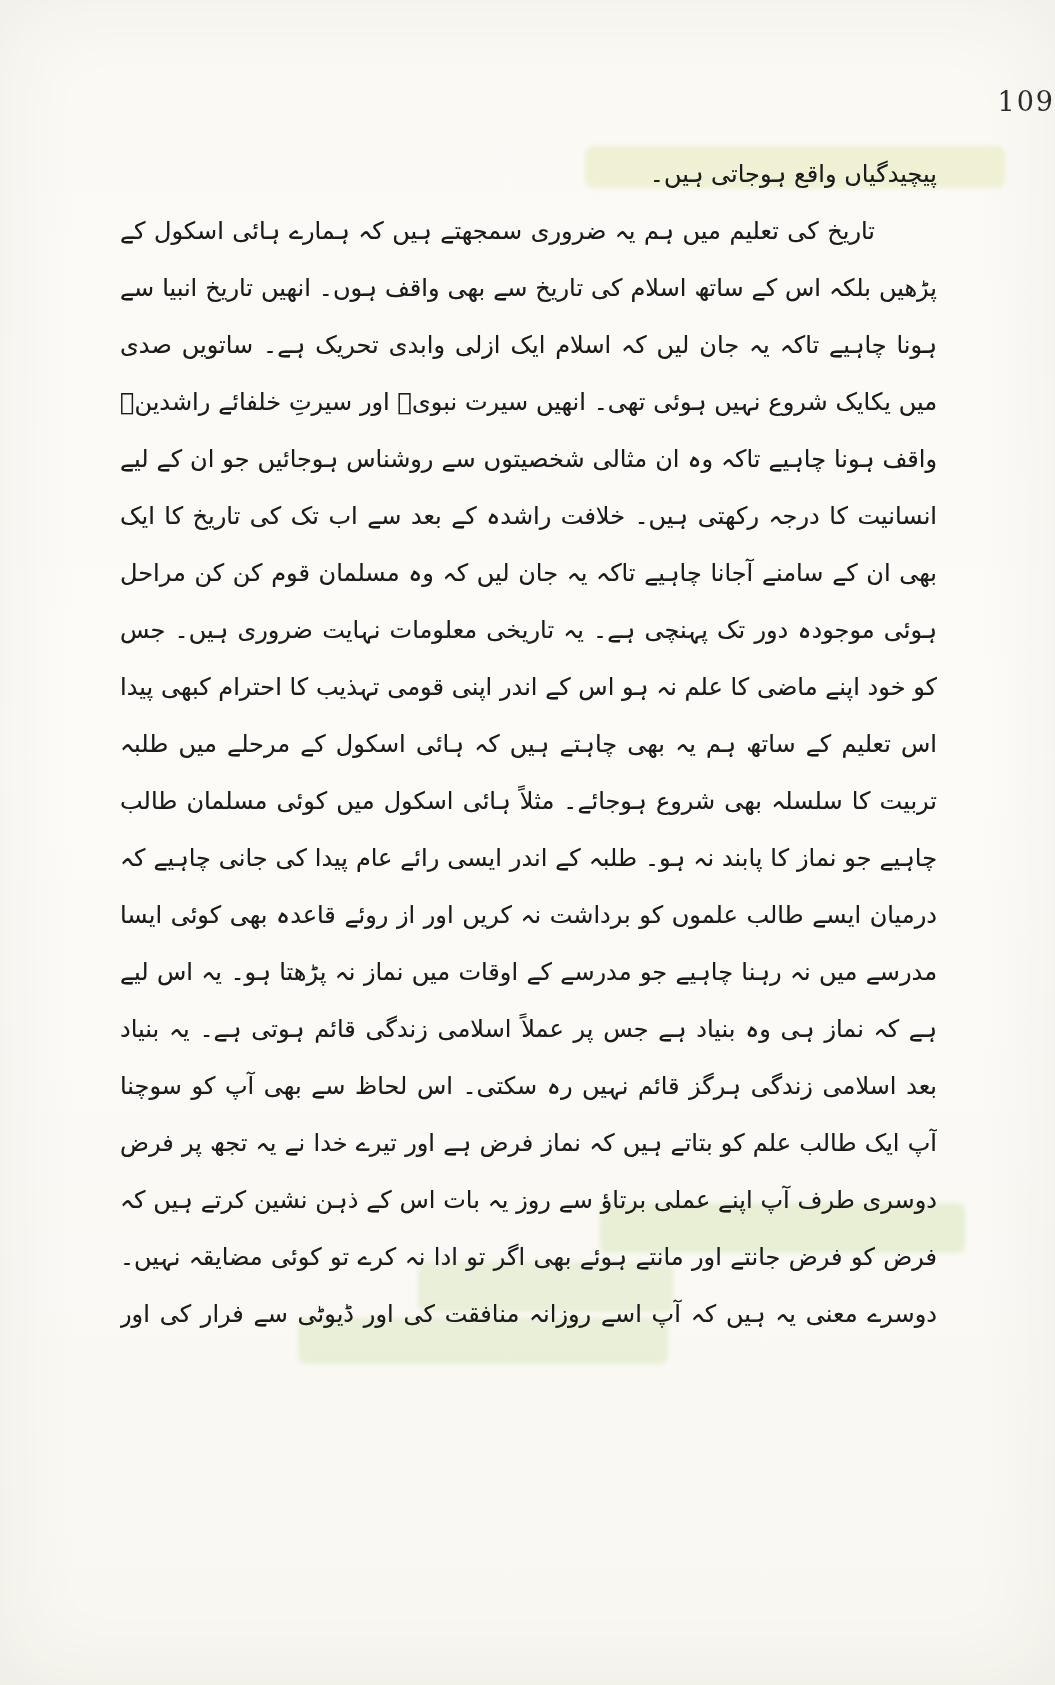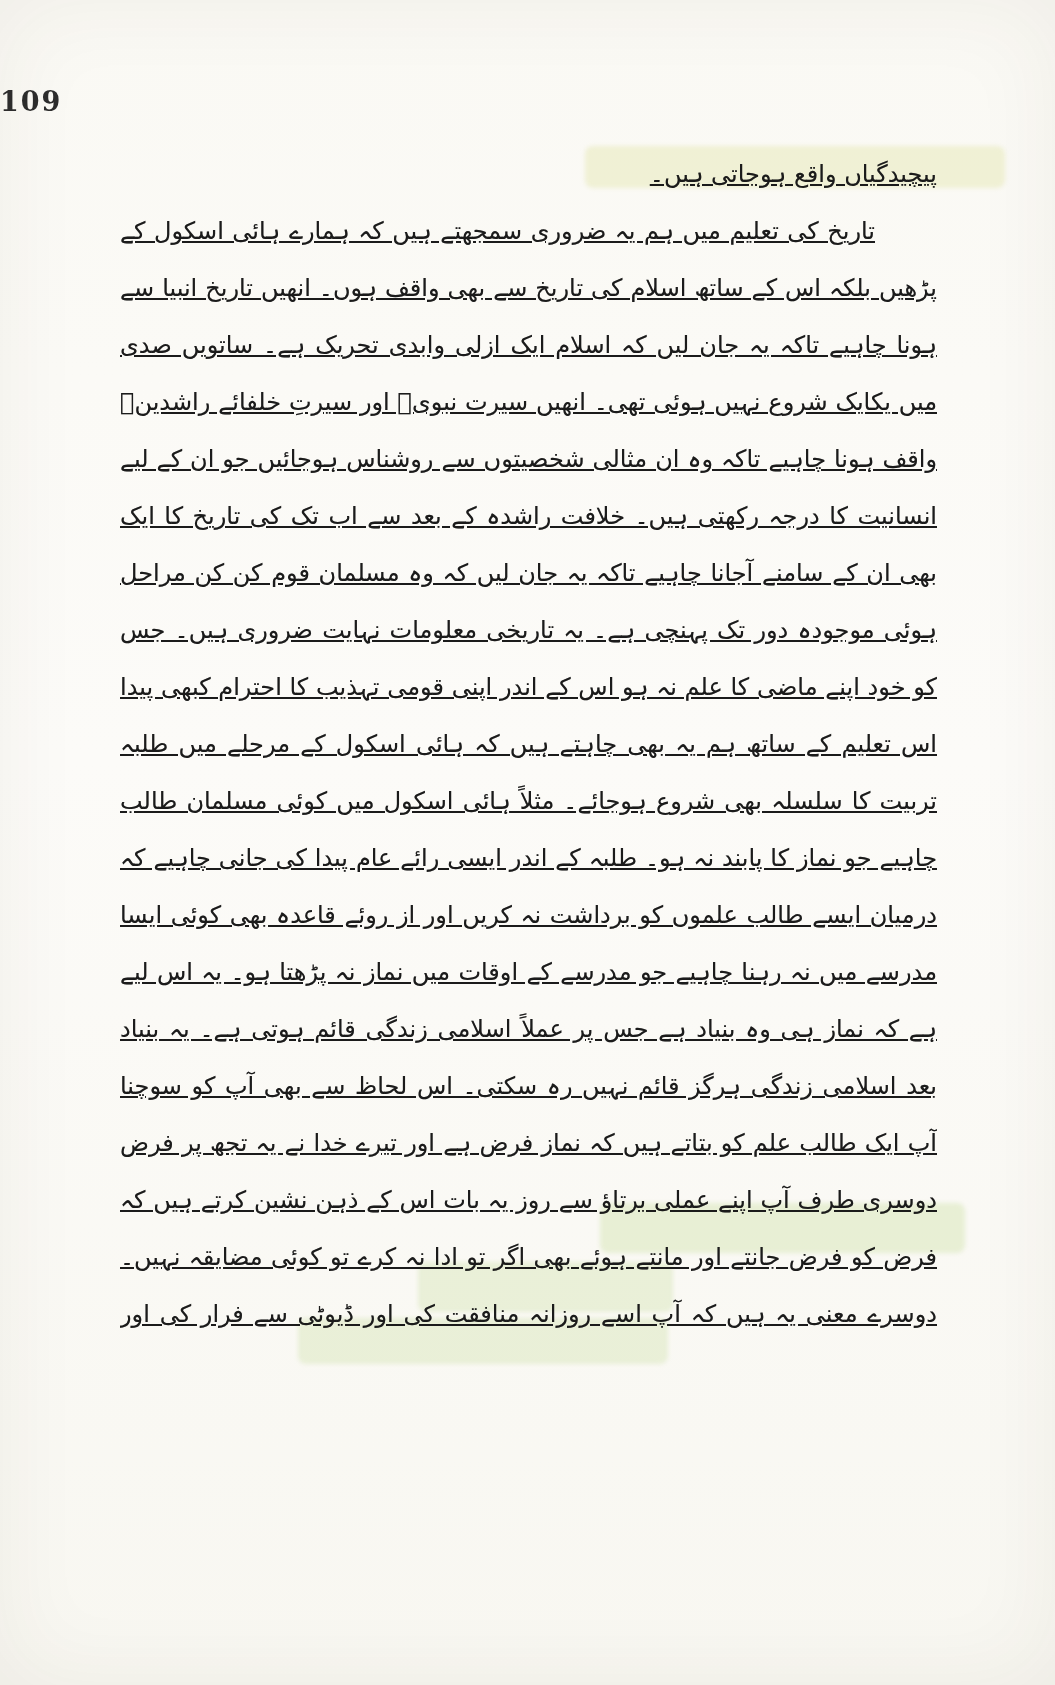--- a/index.html
+++ b/index.html
@@ -11,46 +11,44 @@
     background: linear-gradient(180deg, #faf9f4 0%, #fcfbf8 45%, #f8f7f1 100%);
     box-shadow: inset 0 0 90px rgba(60,55,40,0.06);
     overflow: hidden;
     font-family: "DejaVu Sans", sans-serif;
   }
   .page-number {
     position: absolute;
     top: 86px;
     left: 0;
     width: 100%;
-    text-align: left;
+    text-align: right;
     font-family: "DejaVu Serif", serif;
     font-size: 27px;
     letter-spacing: 2px;
     color: #2c2c2c;
-    font-weight: bold;
   }
   .text-block {
     position: absolute;
     top: 146px;
     left: 120px;
     right: 118px;
     z-index: 2;
   }
   .line {
     direction: rtl;
     unicode-bidi: embed;
     text-align: justify;
     text-align-last: justify;
     font-size: 24px;
     line-height: 57px;
     height: 57px;
     overflow: hidden;
     color: #1b1b1b;
     text-shadow: 0 0 0.4px rgba(0,0,0,0.35);
-    text-decoration: underline;
   }
   .line.end { text-align-last: right; }
   .line.indent { padding-right: 62px; }
   .mark {
     position: absolute;
     z-index: 1;
     border-radius: 8px;
     filter: blur(2px);
   }
   .mark1 { left: 585px; top: 146px; width: 420px; height: 42px; background: rgba(232,234,185,0.55); }

